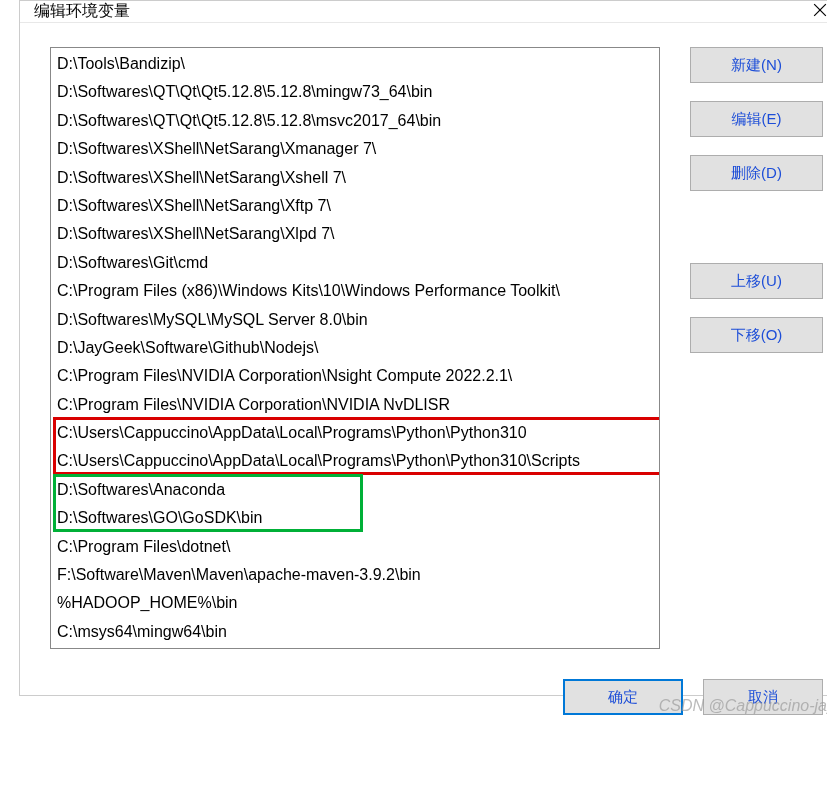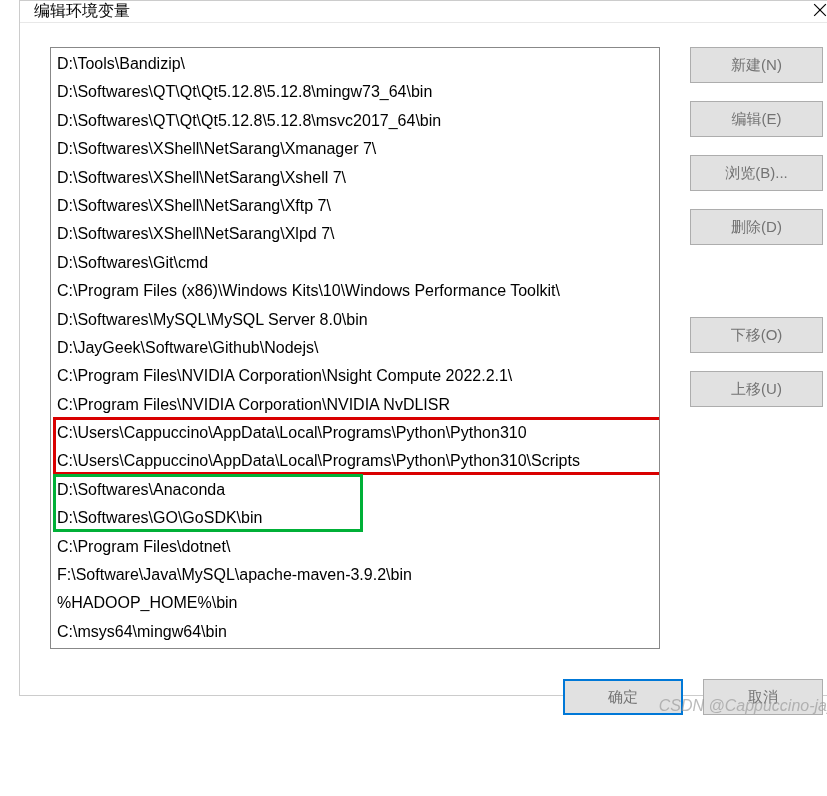--- a/index.html
+++ b/index.html
@@ -91,21 +91,21 @@
     display: flex;
     flex-direction: column;
     gap: 18px;
   }
   .button-col .spacer { height: 36px; }
   .btn {
     height: 36px;
     border: 1px solid #adadad;
     background: #e1e1e1;
     font-size: 15px;
-    color: #737373;
+    color: #1d4ed8;
     cursor: pointer;
     display: flex;
     align-items: center;
     justify-content: center;
     font-family: inherit;
   }
 
   .footer {
     height: 70px;
     display: flex;
@@ -175,36 +175,35 @@
           <div class="path-item">C:\Program Files (x86)\Windows Kits\10\Windows Performance Toolkit\</div>
           <div class="path-item">D:\Softwares\MySQL\MySQL Server 8.0\bin</div>
           <div class="path-item">D:\JayGeek\Software\Github\Nodejs\</div>
           <div class="path-item">C:\Program Files\NVIDIA Corporation\Nsight Compute 2022.2.1\</div>
           <div class="path-item">C:\Program Files\NVIDIA Corporation\NVIDIA NvDLISR</div>
           <div class="path-item">C:\Users\Cappuccino\AppData\Local\Programs\Python\Python310</div>
           <div class="path-item">C:\Users\Cappuccino\AppData\Local\Programs\Python\Python310\Scripts</div>
           <div class="path-item">D:\Softwares\Anaconda</div>
           <div class="path-item">D:\Softwares\GO\GoSDK\bin</div>
           <div class="path-item">C:\Program Files\dotnet\</div>
-          <div class="path-item">F:\Software\Java\MySQL\apache-maven-3.9.2\bin</div>
+          <div class="path-item">F:\Software\Maven\Maven\apache-maven-3.9.2\bin</div>
           <div class="path-item">%HADOOP_HOME%\bin</div>
           <div class="path-item">C:\msys64\mingw64\bin</div>
         </div>
       <div class="hl red" id="hl-red" style="top: 369px; left: 2px; width: 614px; height: 58px;"></div>
       <div class="hl green" id="hl-green" style="top: 426px; left: 2px; width: 310px; height: 58px;"></div>
     </div>
 
     <div class="button-col">
       <button class="btn">新建(N)</button>
       <button class="btn">编辑(E)</button>
-      <button class="btn">浏览(B)...</button>
       <button class="btn">删除(D)</button>
       <div class="spacer"></div>
+      <button class="btn">上移(U)</button>
       <button class="btn">下移(O)</button>
-      <button class="btn">上移(U)</button>
       <div class="spacer"></div>
     </div>
   </div>
 
   <div class="footer">
     <button class="btn primary">确定</button>
     <button class="btn">取消</button>
     <div class="watermark">CSDN @Cappuccino-jay</div>
   </div>
 

